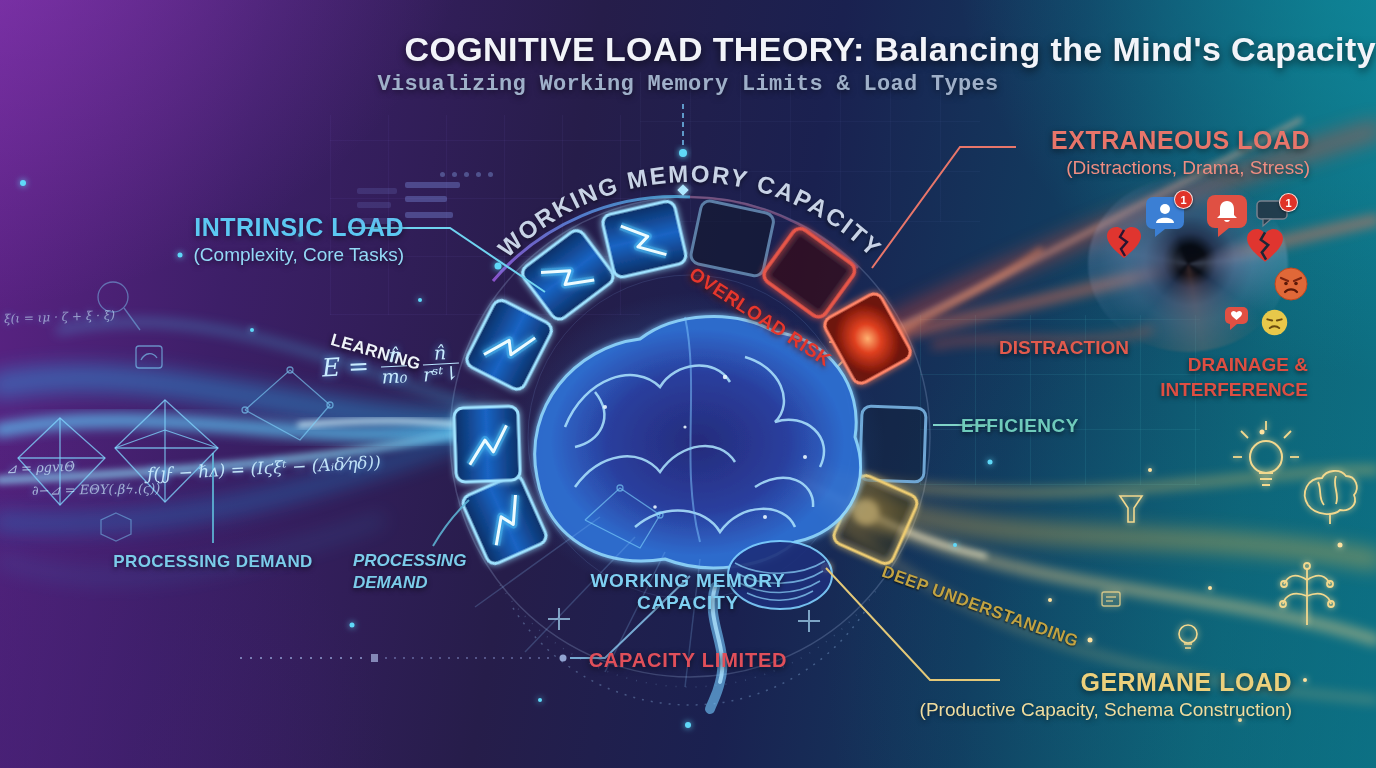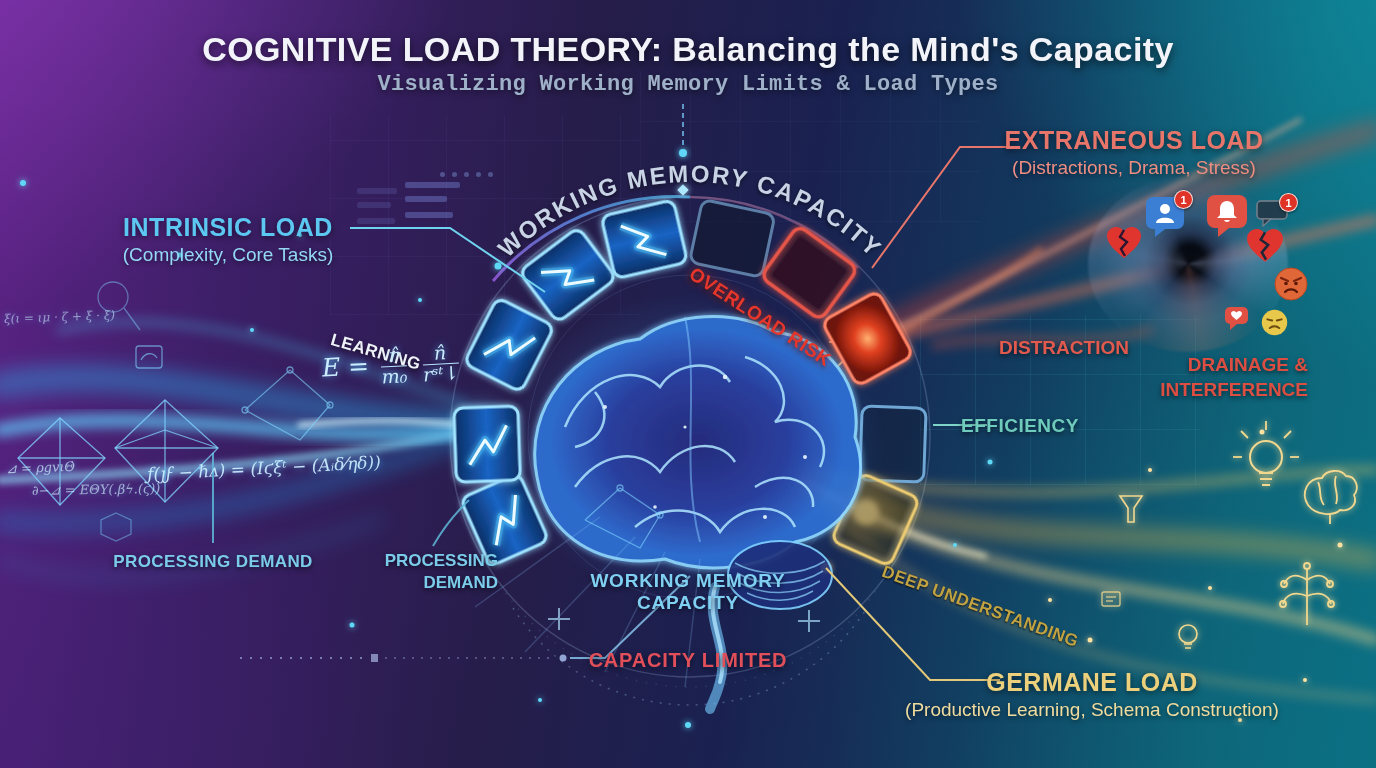--- a/index.html
+++ b/index.html
@@ -18,26 +18,26 @@
   .grid-right{left:920px;top:315px;width:280px;height:170px;opacity:.55;
     background:repeating-linear-gradient(0deg,rgba(70,185,195,.22) 0 1px,transparent 1px 55px),
                repeating-linear-gradient(90deg,rgba(70,185,195,.22) 0 1px,transparent 1px 55px);}
   .grid-left{left:330px;top:115px;width:310px;height:200px;opacity:.5;
     background:repeating-linear-gradient(0deg,rgba(135,115,225,.14) 0 1px,transparent 1px 58px),
                repeating-linear-gradient(90deg,rgba(135,115,225,.14) 0 1px,transparent 1px 58px);}
   .grid-top{left:640px;top:72px;width:340px;height:150px;opacity:.4;
     background:repeating-linear-gradient(0deg,rgba(130,145,225,.13) 0 1px,transparent 1px 50px),
                repeating-linear-gradient(90deg,rgba(130,145,225,.13) 0 1px,transparent 1px 50px);}
   
-  .title{left:0;right:0;top:30px;text-align:center;font-size:34px;font-weight:bold;
+  .title{left:0;right:0;top:30px;text-align:right;font-size:34px;font-weight:bold;
     color:#f2f4f9;letter-spacing:.4px;text-shadow:0 3px 8px rgba(0,0,0,.65);}
   .subtitle{left:0;right:0;top:72px;text-align:center;font-size:22px;font-weight:bold;
     color:#9fb0c9;letter-spacing:.3px;text-shadow:0 2px 6px rgba(0,0,0,.5);font-family:Liberation Mono, monospace;}
   
-  .load-label{position:absolute;text-align:center;}
+  .load-label{position:absolute;text-align:right;}
   .load-title{font-size:25px;font-weight:bold;letter-spacing:.5px;text-shadow:0 2px 6px rgba(0,0,0,.55);}
   .load-sub{font-size:19px;margin-top:2px;text-shadow:0 2px 5px rgba(0,0,0,.5);}
   .lbl-intrinsic{left:52px;top:213px;width:352px;}
   .lbl-intrinsic .load-title{color:#5cc8f2;}
   .lbl-intrinsic .load-sub{color:#93d9f6;}
   .lbl-extraneous{left:958px;top:126px;width:352px;}
   .lbl-extraneous .load-title{color:#e8756a;}
   .lbl-extraneous .load-sub{color:#ee8d82;}
   .lbl-germane{left:892px;top:668px;width:400px;}
   .lbl-germane .load-title{color:#ecd07c;}
@@ -46,21 +46,21 @@
   .note{position:absolute;font-weight:bold;text-shadow:0 2px 5px rgba(0,0,0,.6);}
   .n-learning{left:334px;top:330px;font-size:17px;color:#eef2f8;transform:rotate(16deg);transform-origin:left top;letter-spacing:.5px;}
   .n-overload{left:697px;top:263px;font-size:19px;color:#e6362c;transform:rotate(33deg);transform-origin:left top;
     letter-spacing:.5px;text-shadow:0 0 8px rgba(255,70,40,.6),0 2px 4px rgba(0,0,0,.6);}
   .n-deep{left:886px;top:562px;font-size:17px;color:#c2a342;transform:rotate(20deg);transform-origin:left top;
     letter-spacing:.5px;text-shadow:0 1px 2px rgba(0,0,0,.75);}
   .n-distraction{left:974px;top:337px;width:180px;text-align:center;font-size:19px;color:#e25a4d;}
   .n-drainage{left:1103px;top:352px;width:205px;text-align:right;font-size:19px;line-height:25px;color:#dd4e42;}
   .n-efficiency{left:935px;top:415px;width:170px;text-align:center;font-size:19px;color:#6fcbbb;letter-spacing:.5px;}
   .n-pd-left{left:113px;top:552px;width:200px;text-align:center;font-size:17px;color:#7bccea;letter-spacing:.4px;}
-  .n-pd-mid{left:353px;top:550px;width:145px;text-align:right;font-size:17px;line-height:22px;color:#7bccea;}
+  .n-pd-mid{left:353px;top:550px;width:145px;text-align:left;font-size:17px;line-height:22px;color:#7bccea;font-style:italic;}
   
   .cap-heading{left:538px;top:570px;width:300px;text-align:center;font-size:19px;font-weight:bold;color:#7fd0f2;
     letter-spacing:.8px;text-shadow:0 2px 5px rgba(0,0,0,.6);}
   .cap-box{left:586px;top:597px;width:204px;height:47px;border:2px solid #59b4e6;border-radius:7px;
     background:linear-gradient(175deg,rgba(40,60,100,.75),rgba(10,18,40,.75));
     box-shadow:0 0 14px rgba(70,170,230,.55), inset 0 0 12px rgba(70,160,230,.35);
     display:flex;align-items:center;justify-content:center;gap:10px;}
   .cap-box::before{content:"";position:absolute;left:3px;top:3px;bottom:3px;width:9px;
     background:repeating-linear-gradient(0deg,rgba(140,210,250,.5) 0 1px,transparent 1px 4px);opacity:.7;}
   .cap-range{font-size:37px;font-weight:bold;color:#a8e2fa;letter-spacing:2px;
@@ -428,21 +428,21 @@
   <div class="load-label lbl-intrinsic">
     <div class="load-title">INTRINSIC LOAD</div>
     <div class="load-sub">(Complexity, Core Tasks)</div>
   </div>
   <div class="load-label lbl-extraneous">
     <div class="load-title">EXTRANEOUS LOAD</div>
     <div class="load-sub">(Distractions, Drama, Stress)</div>
   </div>
   <div class="load-label lbl-germane">
     <div class="load-title">GERMANE LOAD</div>
-    <div class="load-sub">(Productive Learning, Schema Construction)</div>
+    <div class="load-sub">(Productive Capacity, Schema Construction)</div>
   </div>
 
   <div class="note n-learning">LEARNING</div>
   <div class="note n-overload">OVERLOAD RISK</div>
   <div class="note n-deep">DEEP UNDERSTANDING</div>
   <div class="note n-distraction">DISTRACTION</div>
   <div class="note n-drainage">
     <span>DRAINAGE &amp;</span><br>
     <span>INTERFERENCE</span>
   </div>

